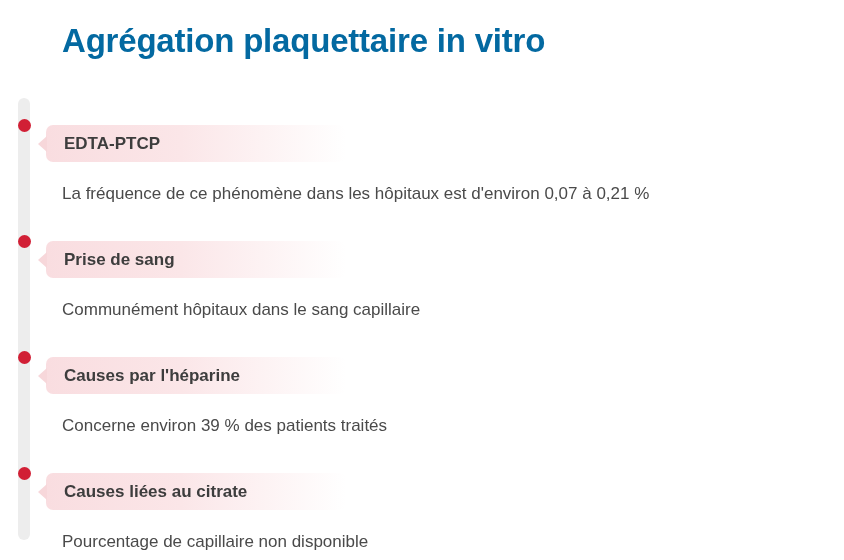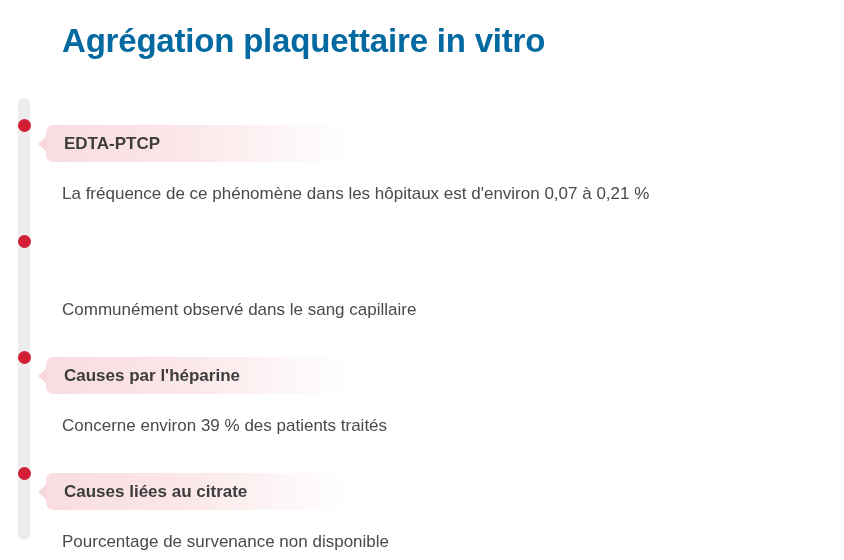--- a/index.html
+++ b/index.html
@@ -119,21 +119,27 @@
         <div class="label-bg">
           <div class="arrow"></div>
           <div class="label-text">EDTA-PTCP</div>
         </div>
       </div>
       <div class="desc">La fréquence de ce phénomène dans les hôpitaux est d'environ 0,07 à 0,21 %</div>
     </div>
 
     <div class="item">
       <div class="dot"></div>
-      <div class="desc">Communément observé dans le sang capillaire</div>
+      <div class="label-wrap">
+        <div class="label-bg">
+          <div class="arrow"></div>
+          <div class="label-text">Prise de sang</div>
+        </div>
+      </div>
+      <div class="desc">Communément hôpitaux dans le sang capillaire</div>
     </div>
 
     <div class="item">
       <div class="dot"></div>
       <div class="label-wrap">
         <div class="label-bg">
           <div class="arrow"></div>
           <div class="label-text">Causes par l'héparine</div>
         </div>
       </div>
@@ -141,17 +147,17 @@
     </div>
 
     <div class="item">
       <div class="dot"></div>
       <div class="label-wrap">
         <div class="label-bg">
           <div class="arrow"></div>
           <div class="label-text">Causes liées au citrate</div>
         </div>
       </div>
-      <div class="desc">Pourcentage de survenance non disponible</div>
+      <div class="desc">Pourcentage de capillaire non disponible</div>
     </div>
 
   </div>
 </div>
 
 </body></html>

